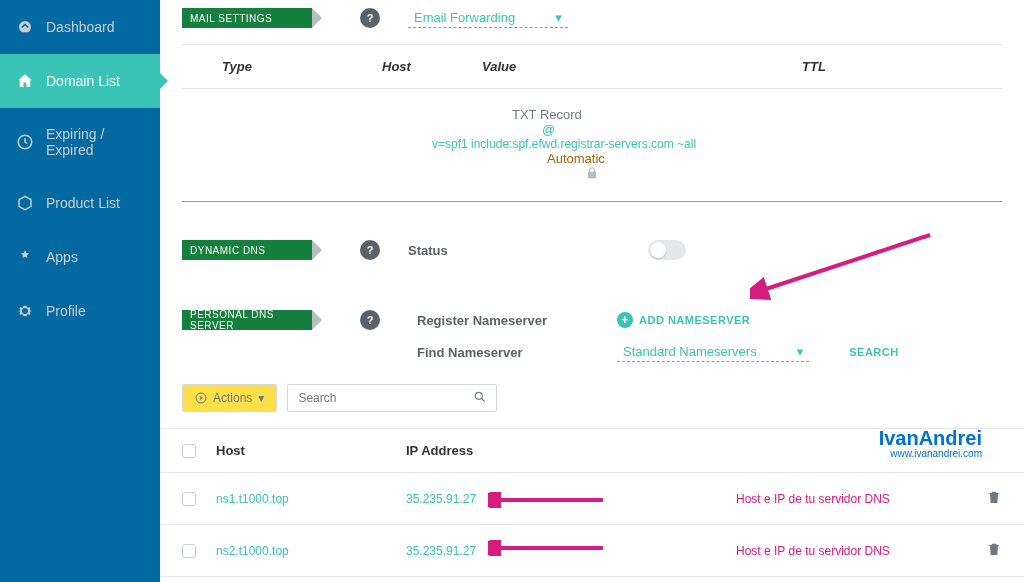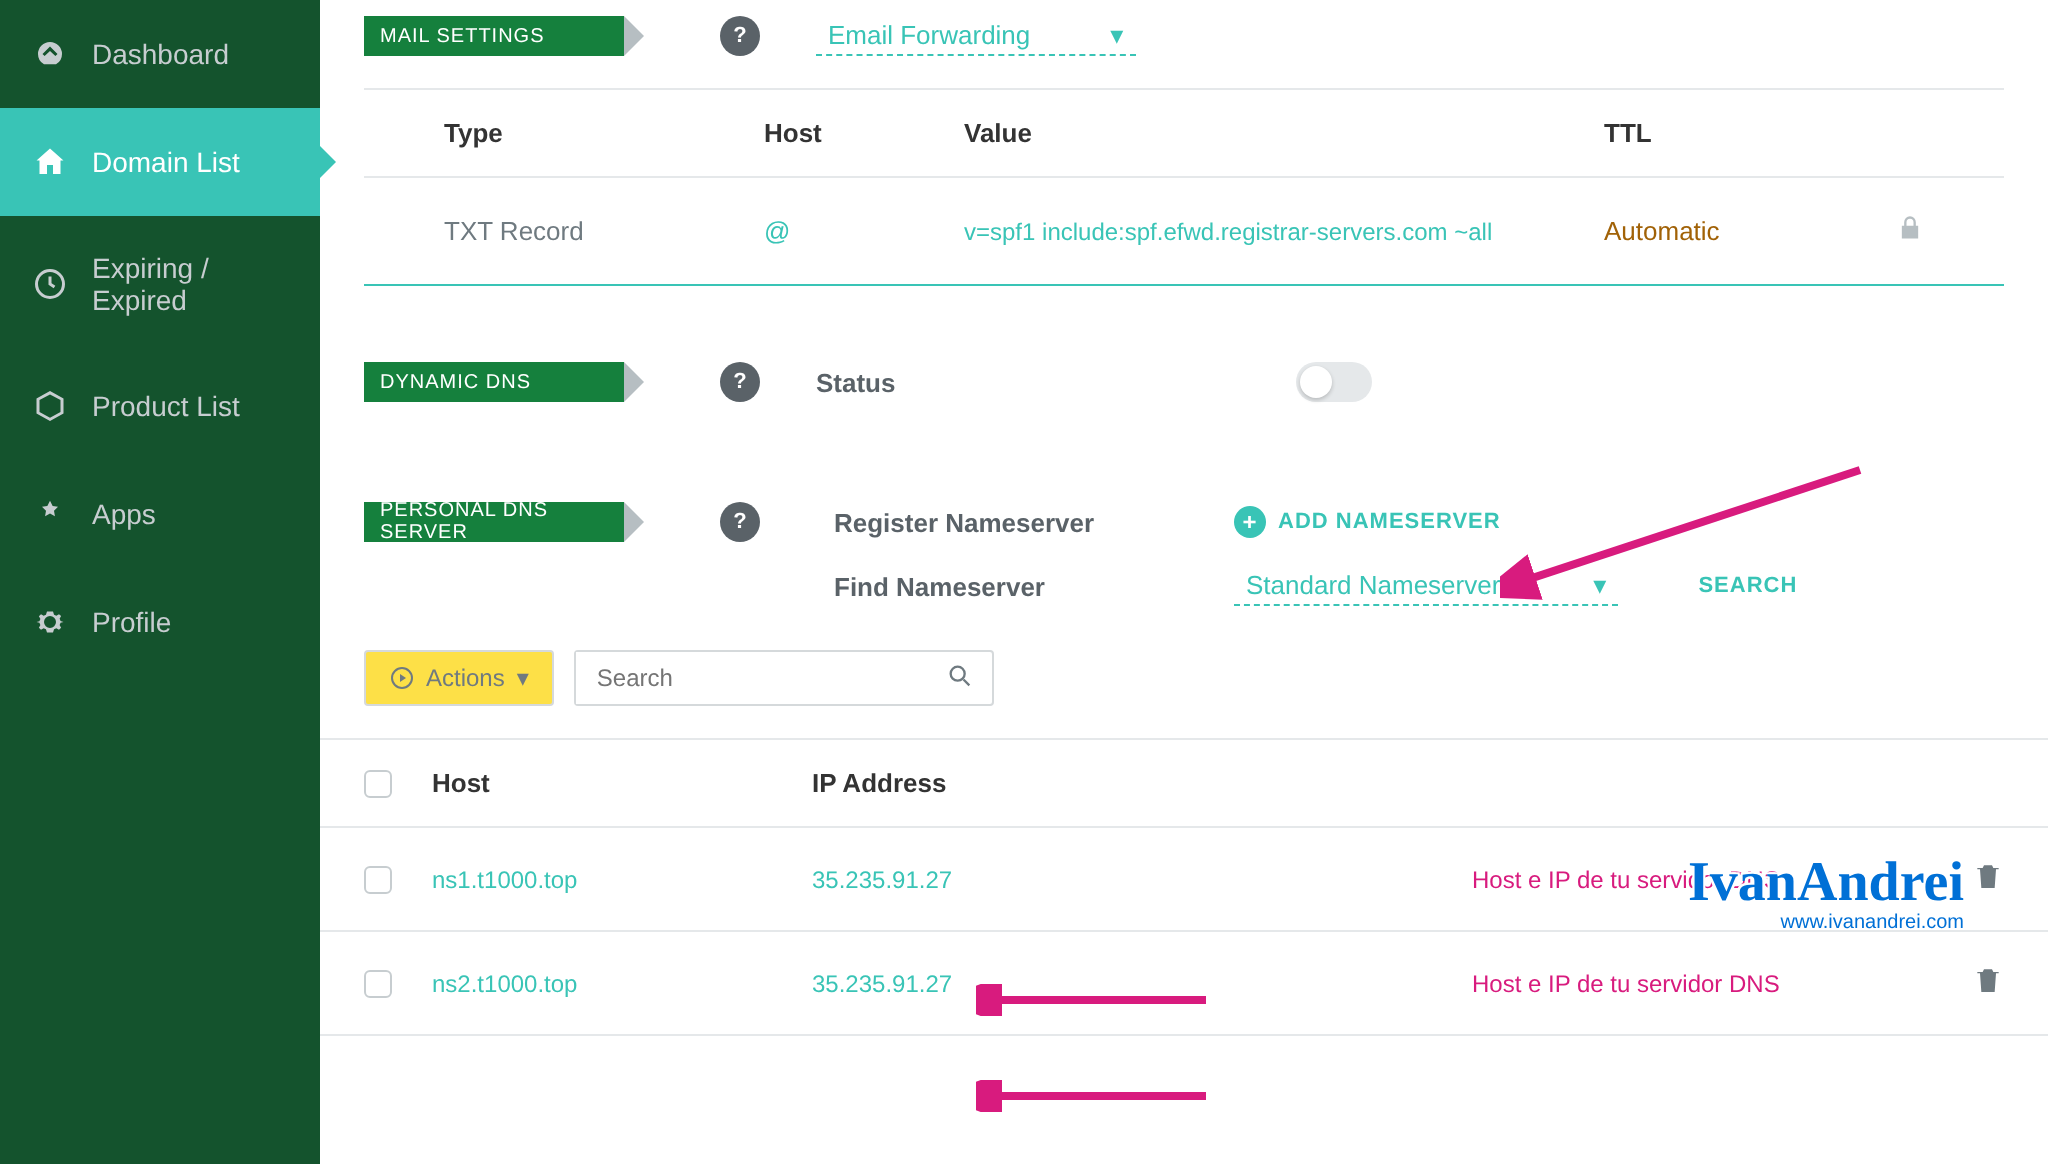--- a/index.html
+++ b/index.html
@@ -1,35 +1,35 @@
 <!DOCTYPE html>
 <html><head>
 <meta charset="utf-8">
 <style>
 * { margin: 0; padding: 0; box-sizing: border-box; }
 body { font-family: -apple-system, BlinkMacSystemFont, "Segoe UI", Arial, sans-serif; font-size: 13px; color: #6f7a80; background: #fff; width: 1024px; height: 582px; overflow: hidden; display: flex; }
-.sidebar { width: 160px; background: #14532d; height: 100%; flex-shrink: 0; }
+.sidebar { width: 160px; background: #0369a1; height: 100%; flex-shrink: 0; }
 .sidebar-item { display: flex; align-items: center; gap: 12px; padding: 18px 16px; color: #c7cdd0; cursor: pointer; font-size: 14px; }
 .sidebar-item.active { background: #39c4b6; color: #fff; position: relative; }
 .sidebar-item.active::after { content: ""; position: absolute; right: -8px; top: 50%; transform: translateY(-50%); border-top: 8px solid transparent; border-bottom: 8px solid transparent; border-left: 8px solid #39c4b6; }
 .icon { width: 18px; height: 18px; display: inline-flex; align-items: center; justify-content: center; flex-shrink: 0; }
 .main { flex: 1; padding: 0 0 20px 0; overflow: auto; }
 .section-row { display: flex; align-items: center; padding: 8px 0 8px 22px; }
 .tag { background: #15803d; color: #fff; font-size: 10px; letter-spacing: .5px; padding: 4px 8px; position: relative; height: 20px; display: flex; align-items: center; width: 130px; }
 .tag::after { content: ""; position: absolute; left: 100%; top: 0; border-top: 10px solid transparent; border-bottom: 10px solid transparent; border-left: 10px solid #b6bec2; }
 .help-circle { width: 20px; height: 20px; border-radius: 50%; background: #5a6268; color: #fff; display: flex; align-items: center; justify-content: center; font-size: 11px; font-weight: bold; margin-left: 48px; cursor: pointer; }
 .dropdown { color: #39c4b6; border-bottom: 1px dashed #39c4b6; padding: 2px 6px; margin-left: 28px; display: inline-flex; align-items: center; gap: 40px; cursor: pointer; font-size: 13px; }
 .caret { color: #39c4b6; }
 .table-wrap { margin: 8px 22px 30px 22px; }
-.thead { display: flex; border-top: 1px solid #e5e8ea; border-bottom: 1px solid #e5e8ea; padding: 14px 40px; font-weight: 600; color: #333; gap: 0; }
+.thead { display: flex; border-top: 1px solid #e5e8ea; border-bottom: 1px solid #e5e8ea; padding: 14px 40px; font-weight: 600; color: #333; gap: 0; font-style: italic; }
 .th-type { width: 160px; }
 .th-host { width: 100px; }
 .th-value { width: 320px; }
 .th-ttl { width: 90px; }
-.trow { display: flex; border-bottom: 1px solid #39c4b6; padding: 18px 40px; align-items: center; }
+.trow { display: flex; border-bottom: 1px solid #39c4b6; padding: 18px 40px; align-items: center; flex-direction: column; }
 .td-type { width: 160px; color: #6f7a80; }
 .td-host { width: 100px; color: #39c4b6; }
 .td-value { width: 320px; color: #39c4b6; font-size: 12px; }
 .td-ttl { width: 90px; color: #a16207; }
 .td-lock { flex: 1; text-align: right; color: #b6bec2; }
 .status-label { color: #5a6268; margin-left: 28px; font-weight: 600; font-size: 13px; }
 .toggle { width: 38px; height: 20px; background: #e5e8ea; border-radius: 10px; margin-left: 200px; position: relative; cursor: pointer; }
 .toggle::before { content: ""; position: absolute; width: 16px; height: 16px; background: #fff; border-radius: 50%; top: 2px; left: 2px; box-shadow: 0 1px 2px rgba(0,0,0,.2); }
 .ns-row { display: flex; align-items: center; padding: 6px 0 6px 22px; }
 .ns-label { color: #5a6268; margin-left: 37px; font-weight: 600; width: 200px; font-size: 13px; }
@@ -47,21 +47,21 @@
 .chk { width: 14px; height: 14px; border: 1px solid #c7cdd0; border-radius: 3px; margin-right: 20px; cursor: pointer; }
 .ns-th-host { width: 190px; }
 .ns-th-ip { width: 160px; }
 .ns-row-data { display: flex; align-items: center; padding: 16px 22px; border-bottom: 1px solid #e5e8ea; }
 .ns-td-host { width: 190px; color: #39c4b6; font-size: 12px; }
 .ns-td-ip { width: 160px; color: #39c4b6; font-size: 12px; }
 .annot { color: #d81b7e; font-size: 12px; margin-left: 170px; }
 .trash { margin-left: auto; color: #6f7a80; cursor: pointer; }
 .arrow-pink { position: absolute; pointer-events: none; }
 .watermark { position: absolute; right: 42px; top: 428px; text-align: right; }
-.watermark .big { font-family: Liberation Serif, serif; font-size: 28px; font-weight: bold; color: #0070d6; text-shadow: -1px -1px 0 #fff, 1px -1px 0 #fff, -1px 1px 0 #fff, 1px 1px 0 #fff; line-height: 1; }
+.watermark .big { font-family: Liberation Sans, sans-serif; font-size: 20px; font-weight: bold; color: #0070d6; text-shadow: -1px -1px 0 #fff, 1px -1px 0 #fff, -1px 1px 0 #fff, 1px 1px 0 #fff; line-height: 1; }
 .watermark .small { font-size: 10px; color: #0070d6; }
 .content-wrap { position: relative; }
 </style>
 </head>
 <body>
 
 <div class="sidebar">
   <div class="sidebar-item">
     <span class="icon">
         <svg viewBox="0 0 24 24" width="18" height="18" fill="currentColor">

